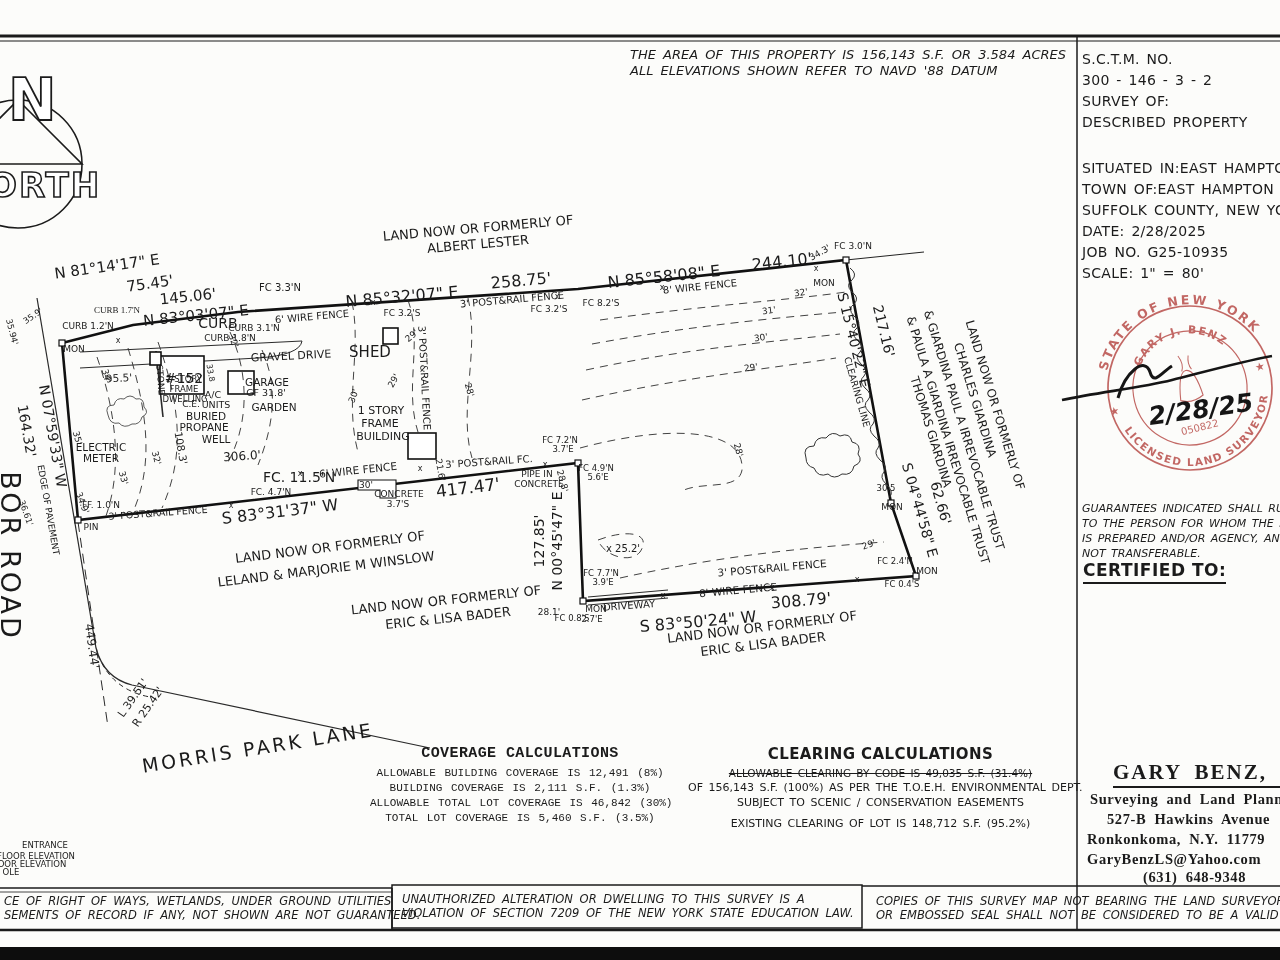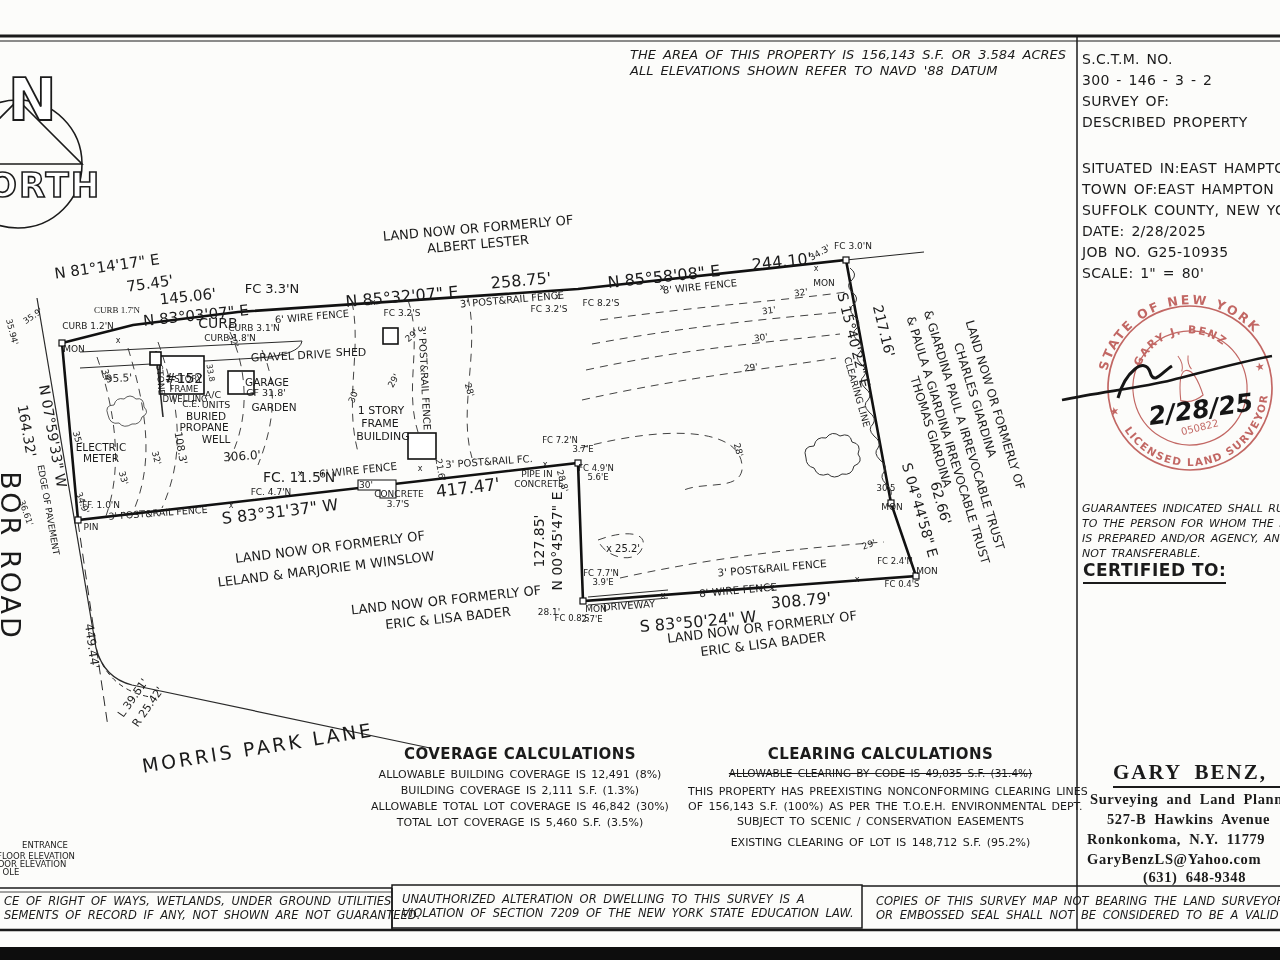--- a/index.html
+++ b/index.html
@@ -20,21 +20,21 @@
              border-bottom:2.5px solid #1b1b1b;padding-bottom:2px;}
   
   .sv{font-family:"Liberation Serif","DejaVu Serif",serif;font-weight:bold;}
   .sv-name{left:1113px;top:760px;font-size:21px;letter-spacing:2px;word-spacing:6px;
            border-bottom:2px solid #1b1b1b;padding-bottom:1px;}
   .sv-l{font-size:14.5px;word-spacing:4px;letter-spacing:.6px;}
   
   .calc-title{font-size:15px;font-weight:bold;letter-spacing:.4px;text-align:center;}
   .calc-line{font-size:11px;text-align:center;word-spacing:2px;}
   .struck{text-decoration:line-through;}
-  .cov{left:370px;width:300px;text-align:center;}
+  .cov{left:370px;width:300px;text-align:center;font-family:Liberation Mono, monospace;}
   .clr{left:688px;width:385px;text-align:center;}
   
   .bbox{font-style:italic;font-size:11.5px;word-spacing:3px;}
 </style>
 </head>
 <body>
 
 <div class="sheet">
 
   <svg width="1280" height="960" viewBox="0 0 1280 960">
@@ -191,31 +191,31 @@
       <div class="ml" style="left: 10px; top: 556px; font-size: 27px; letter-spacing: 3px; transform: translate(-50%, -50%) rotate(90deg);">BOR ROAD</div>
       <div class="ml" style="left: 258px; top: 748px; font-size: 19px; letter-spacing: 3px; transform: translate(-50%, -50%) rotate(-9deg);">MORRIS PARK LANE</div>
       <div class="ml" style="left: 48px; top: 510px; font-size: 9px; transform: translate(-50%, -50%) rotate(80deg);">EDGE OF PAVEMENT</div>
       <div class="ml" style="left: 291px; top: 356px; font-size: 11px; transform: translate(-50%, -50%) rotate(-3deg);">GRAVEL DRIVE</div>
       <div class="ml" style="left: 74px; top: 349px; font-size: 9px; transform: translate(-50%, -50%) rotate(0deg);">MON</div>
       <div class="ml" style="left: 88px; top: 326px; font-size: 9px; transform: translate(-50%, -50%) rotate(0deg);">CURB 1.2'N</div>
       <div class="ml" style="left: 117px; top: 310px; font-size: 9px; transform: translate(-50%, -50%) rotate(0deg); font-family: Liberation Serif, serif;">CURB 1.7'N</div>
       <div class="ml" style="left: 218px; top: 323px; font-size: 14px; transform: translate(-50%, -50%) rotate(0deg);">CURB</div>
       <div class="ml" style="left: 230px; top: 338px; font-size: 9px; transform: translate(-50%, -50%) rotate(0deg);">CURB 1.8'N</div>
       <div class="ml" style="left: 254px; top: 328px; font-size: 9px; transform: translate(-50%, -50%) rotate(0deg);">CURB 3.1'N</div>
-      <div class="ml" style="left: 272px; top: 288px; font-size: 13px; transform: translate(-50%, -50%) rotate(0deg);">FC 3.3'N</div>
+      <div class="ml" style="left: 280px; top: 288px; font-size: 10px; transform: translate(-50%, -50%) rotate(0deg);">FC 3.3'N</div>
       <div class="ml" style="left: 312px; top: 317px; font-size: 10px; transform: translate(-50%, -50%) rotate(-5deg);">6' WIRE FENCE</div>
       <div class="ml" style="left: 512px; top: 300px; font-size: 10px; transform: translate(-50%, -50%) rotate(-5deg);">3' POST&amp;RAIL FENCE</div>
       <div class="ml" style="left: 402px; top: 313px; font-size: 9px; transform: translate(-50%, -50%) rotate(0deg);">FC 3.2'S</div>
       <div class="ml" style="left: 549px; top: 309px; font-size: 9px; transform: translate(-50%, -50%) rotate(0deg);">FC 3.2'S</div>
       <div class="ml" style="left: 601px; top: 303px; font-size: 9px; transform: translate(-50%, -50%) rotate(0deg);">FC 8.2'S</div>
       <div class="ml" style="left: 700px; top: 287px; font-size: 10px; transform: translate(-50%, -50%) rotate(-6deg);">8' WIRE FENCE</div>
       <div class="ml" style="left: 820px; top: 253px; font-size: 9px; transform: translate(-50%, -50%) rotate(-30deg);">34.3'</div>
       <div class="ml" style="left: 853px; top: 246px; font-size: 9px; transform: translate(-50%, -50%) rotate(0deg);">FC 3.0'N</div>
       <div class="ml" style="left: 824px; top: 283px; font-size: 9px; transform: translate(-50%, -50%) rotate(0deg);">MON</div>
-      <div class="ml" style="left: 351px; top: 352px; font-size: 11px; transform: translate(-50%, -50%) rotate(0deg); text-align: right;">SHED</div>
+      <div class="ml" style="left: 370px; top: 352px; font-size: 15px; transform: translate(-50%, -50%) rotate(0deg); text-align: right;">SHED</div>
       <div class="ml" style="left: 424px; top: 378px; font-size: 10px; transform: translate(-50%, -50%) rotate(87deg);">3' POST&amp;RAIL FENCE</div>
       <div class="ml" style="left: 381px; top: 410px; font-size: 11px; transform: translate(-50%, -50%) rotate(0deg);">1 STORY</div>
       <div class="ml" style="left: 380px; top: 423px; font-size: 11px; transform: translate(-50%, -50%) rotate(0deg);">FRAME</div>
       <div class="ml" style="left: 383px; top: 436px; font-size: 11px; transform: translate(-50%, -50%) rotate(0deg);">BUILDING</div>
       <div class="ml" style="left: 184px; top: 378px; font-size: 14px; transform: translate(-50%, -50%) rotate(0deg);">#152</div>
       <div class="ml" style="left: 184px; top: 379px; font-size: 8.5px; transform: translate(-50%, -50%) rotate(0deg);">2 STORY</div>
       <div class="ml" style="left: 184px; top: 389px; font-size: 8.5px; transform: translate(-50%, -50%) rotate(0deg);">FRAME</div>
       <div class="ml" style="left: 185px; top: 399px; font-size: 8.5px; transform: translate(-50%, -50%) rotate(0deg);">DWELLING</div>
       <div class="ml" style="left: 160px; top: 380px; font-size: 9px; transform: translate(-50%, -50%) rotate(85deg);">STONE</div>
       <div class="ml" style="left: 267px; top: 382px; font-size: 10.5px; transform: translate(-50%, -50%) rotate(0deg);">GARAGE</div>
@@ -230,21 +230,21 @@
       <div class="ml" style="left: 101px; top: 447px; font-size: 10.5px; transform: translate(-50%, -50%) rotate(0deg);">ELECTRIC</div>
       <div class="ml" style="left: 101px; top: 458px; font-size: 10.5px; transform: translate(-50%, -50%) rotate(0deg);">METER</div>
       <div class="ml" style="left: 119px; top: 378px; font-size: 10.5px; transform: translate(-50%, -50%) rotate(-3deg);">95.5'</div>
       <div class="ml" style="left: 181px; top: 448px; font-size: 10.5px; transform: translate(-50%, -50%) rotate(80deg);">108.3'</div>
       <div class="ml" style="left: 242px; top: 456px; font-size: 12px; transform: translate(-50%, -50%) rotate(-4deg);">306.0'</div>
       <div class="ml" style="left: 358px; top: 470px; font-size: 10.5px; transform: translate(-50%, -50%) rotate(-6deg);">6' WIRE FENCE</div>
       <div class="ml" style="left: 299px; top: 477px; font-size: 14px; transform: translate(-50%, -50%) rotate(0deg);">FC. 11.5'N</div>
       <div class="ml" style="left: 271px; top: 492px; font-size: 9px; transform: translate(-50%, -50%) rotate(0deg);">FC. 4.7'N</div>
       <div class="ml" style="left: 489px; top: 462px; font-size: 10px; transform: translate(-50%, -50%) rotate(-4deg);">3' POST&amp;RAIL FC.</div>
       <div class="ml" style="left: 560px; top: 440px; font-size: 8.5px; transform: translate(-50%, -50%) rotate(0deg);">FC 7.2'N</div>
-      <div class="ml" style="left: 563px; top: 449px; font-size: 8.5px; transform: translate(-50%, -50%) rotate(0deg); margin-left: 20px;">3.7'E</div>
+      <div class="ml" style="left: 563px; top: 449px; font-size: 8.5px; transform: translate(-50%, -50%) rotate(0deg);">3.7'E</div>
       <div class="ml" style="left: 537px; top: 474px; font-size: 9px; transform: translate(-50%, -50%) rotate(0deg);">PIPE IN</div>
       <div class="ml" style="left: 539px; top: 484px; font-size: 9px; transform: translate(-50%, -50%) rotate(0deg);">CONCRETE</div>
       <div class="ml" style="left: 562px; top: 481px; font-size: 9px; transform: translate(-50%, -50%) rotate(75deg);">28.8'</div>
       <div class="ml" style="left: 596px; top: 468px; font-size: 8.5px; transform: translate(-50%, -50%) rotate(0deg);">FC 4.9'N</div>
       <div class="ml" style="left: 598px; top: 477px; font-size: 8.5px; transform: translate(-50%, -50%) rotate(0deg);">5.6'E</div>
       <div class="ml" style="left: 399px; top: 494px; font-size: 9px; transform: translate(-50%, -50%) rotate(0deg);">CONCRETE</div>
       <div class="ml" style="left: 398px; top: 504px; font-size: 9px; transform: translate(-50%, -50%) rotate(0deg);">3.7'S</div>
       <div class="ml" style="left: 158px; top: 513px; font-size: 9.5px; transform: translate(-50%, -50%) rotate(-4deg);">3' POST&amp;RAIL FENCE</div>
       <div class="ml" style="left: 91px; top: 527px; font-size: 9px; transform: translate(-50%, -50%) rotate(0deg);">PIN</div>
       <div class="ml" style="left: 82px; top: 503px; font-size: 9px; transform: translate(-50%, -50%) rotate(70deg);">34.9'</div>
@@ -343,21 +343,20 @@
     <div class="calc-title">COVERAGE CALCULATIONS</div>
     <div class="calc-line" style="margin-top:5px;">ALLOWABLE BUILDING COVERAGE IS 12,491 (8%)</div>
     <div class="calc-line" style="margin-top:3px;">BUILDING COVERAGE IS 2,111 S.F. (1.3%)</div>
     <div class="calc-line" style="margin-top:3px;">ALLOWABLE TOTAL LOT COVERAGE IS 46,842 (30%)</div>
     <div class="calc-line" style="margin-top:3px;">TOTAL LOT COVERAGE IS 5,460 S.F. (3.5%)</div>
   </div>
 
   <div class="abs clr" style="top:745px;">
     <div class="calc-title">CLEARING CALCULATIONS</div>
     <div class="calc-line struck" style="margin-top:4px;font-size:10.5px;">ALLOWABLE CLEARING BY CODE IS 49,035 S.F. (31.4%)</div>
-    <div class="calc-line" style="margin-top:6px;">THIS PROPERTY HAS PREEXISTING NONCONFORMING CLEARING LINES</div>
     <div class="calc-line" style="margin-top:2px;">OF 156,143 S.F. (100%) AS PER THE T.O.E.H. ENVIRONMENTAL DEPT.</div>
     <div class="calc-line" style="margin-top:2px;">SUBJECT TO SCENIC / CONSERVATION EASEMENTS</div>
     <div class="calc-line" style="margin-top:8px;">EXISTING CLEARING OF LOT IS 148,712 S.F. (95.2%)</div>
   </div>
 
   <div>
     <div class="abs bbox" style="left:4px;top:894px;">CE OF RIGHT OF WAYS, WETLANDS, UNDER GROUND UTILITIES</div>
     <div class="abs bbox" style="left:4px;top:908px;">SEMENTS OF RECORD IF ANY, NOT SHOWN ARE NOT GUARANTEED.</div>
   </div>
   <div>

